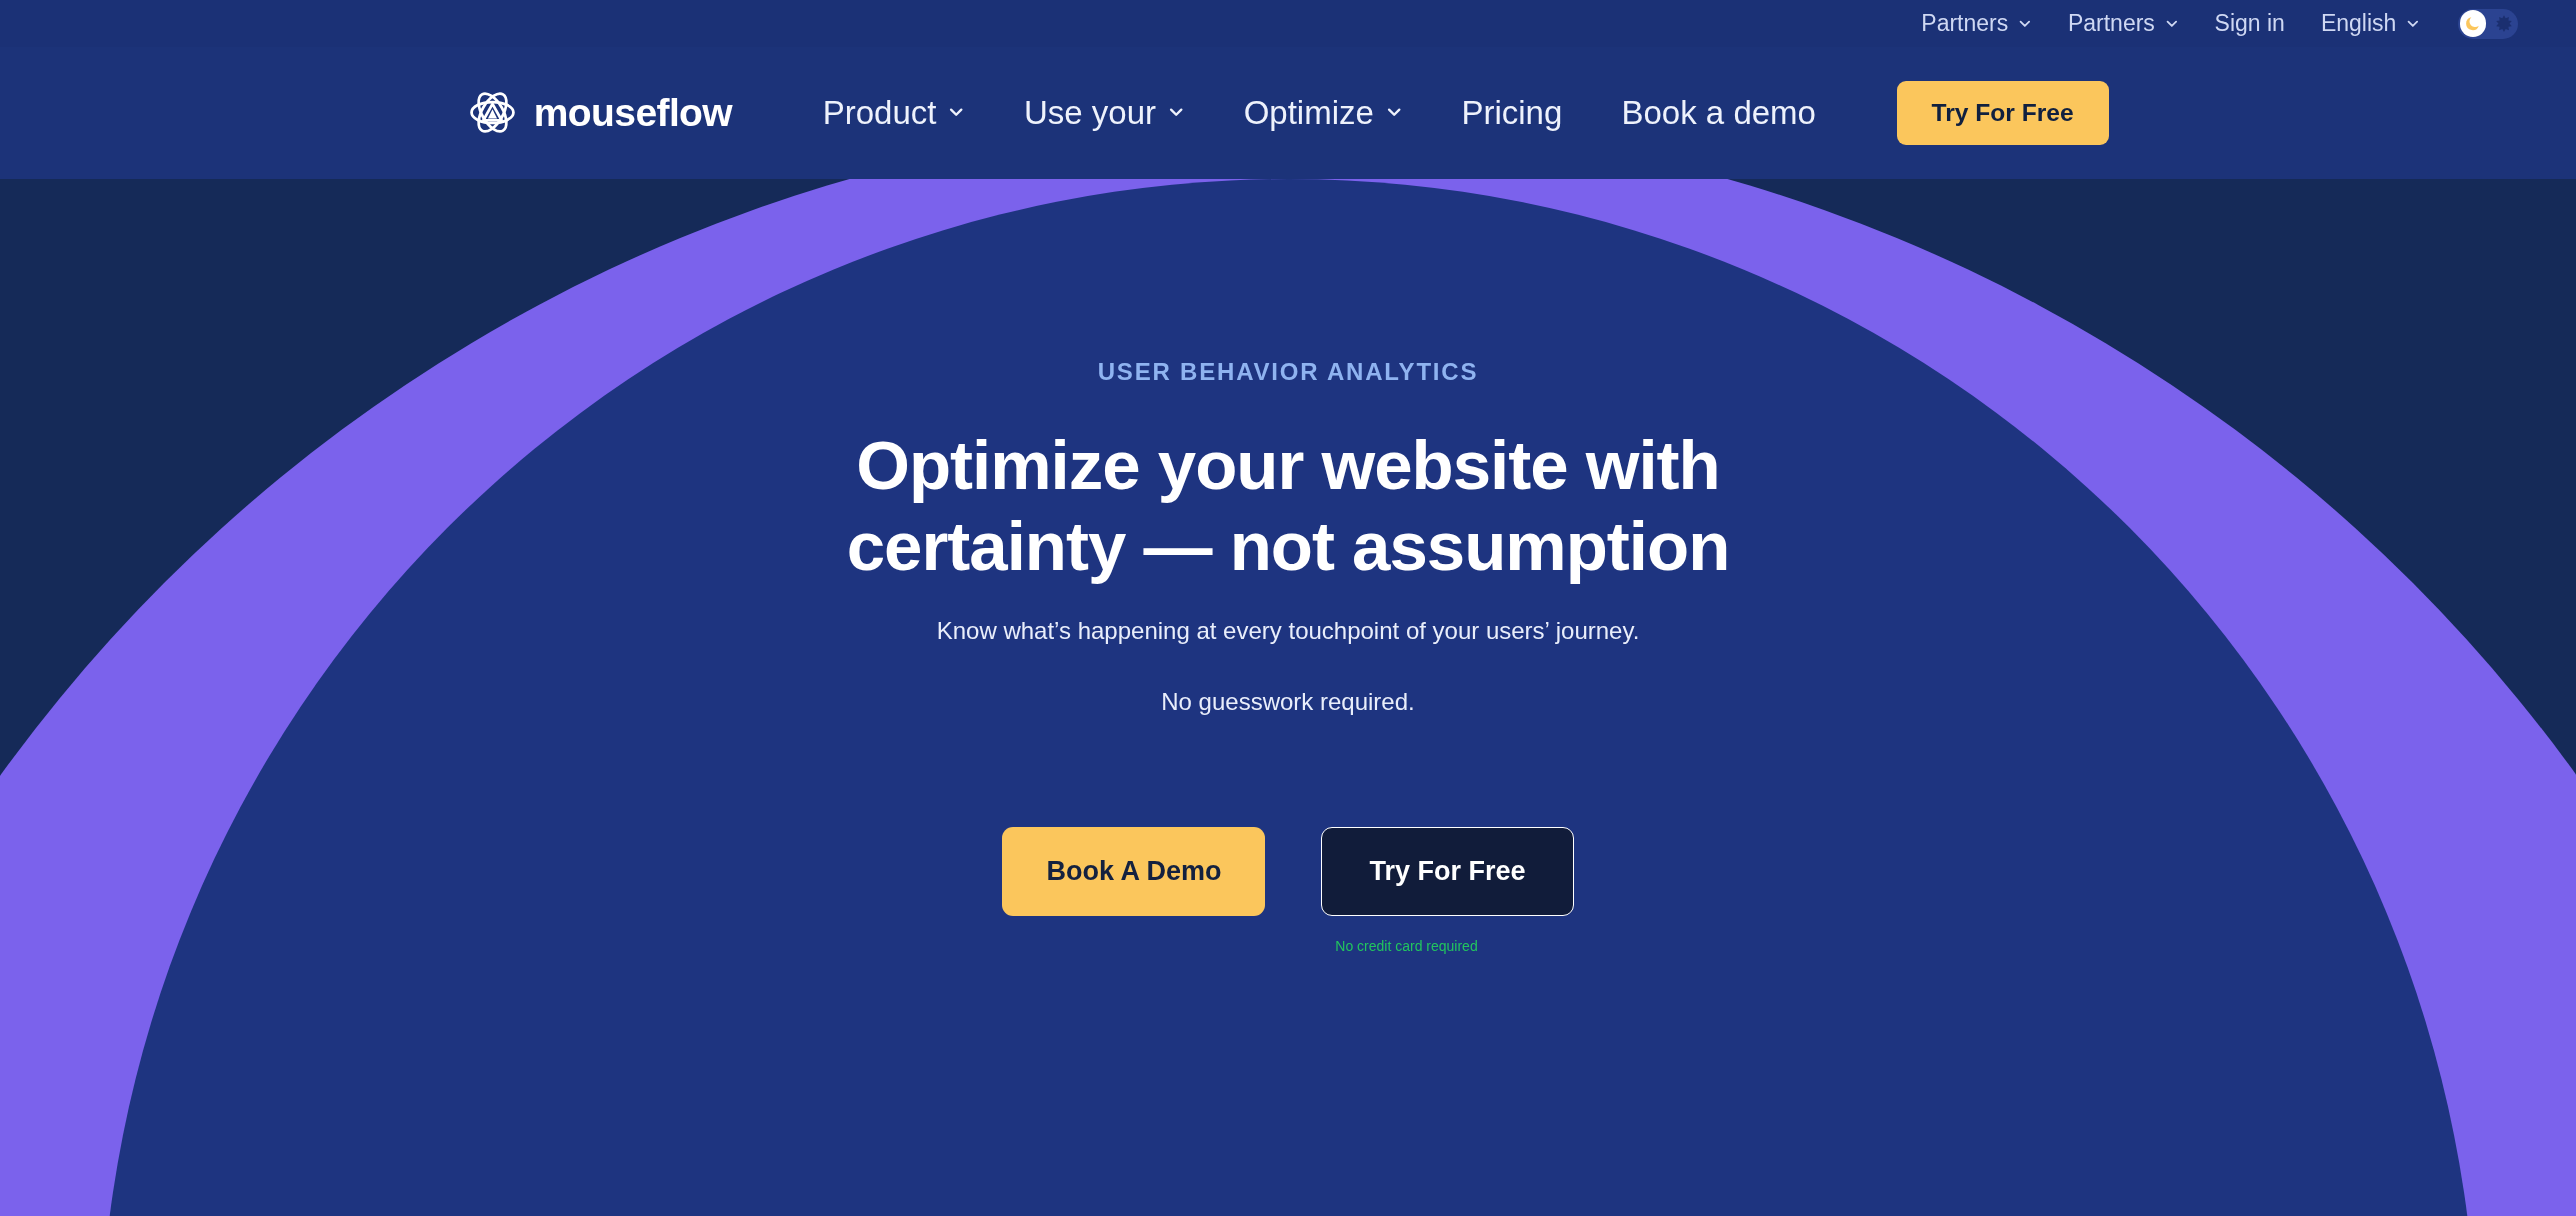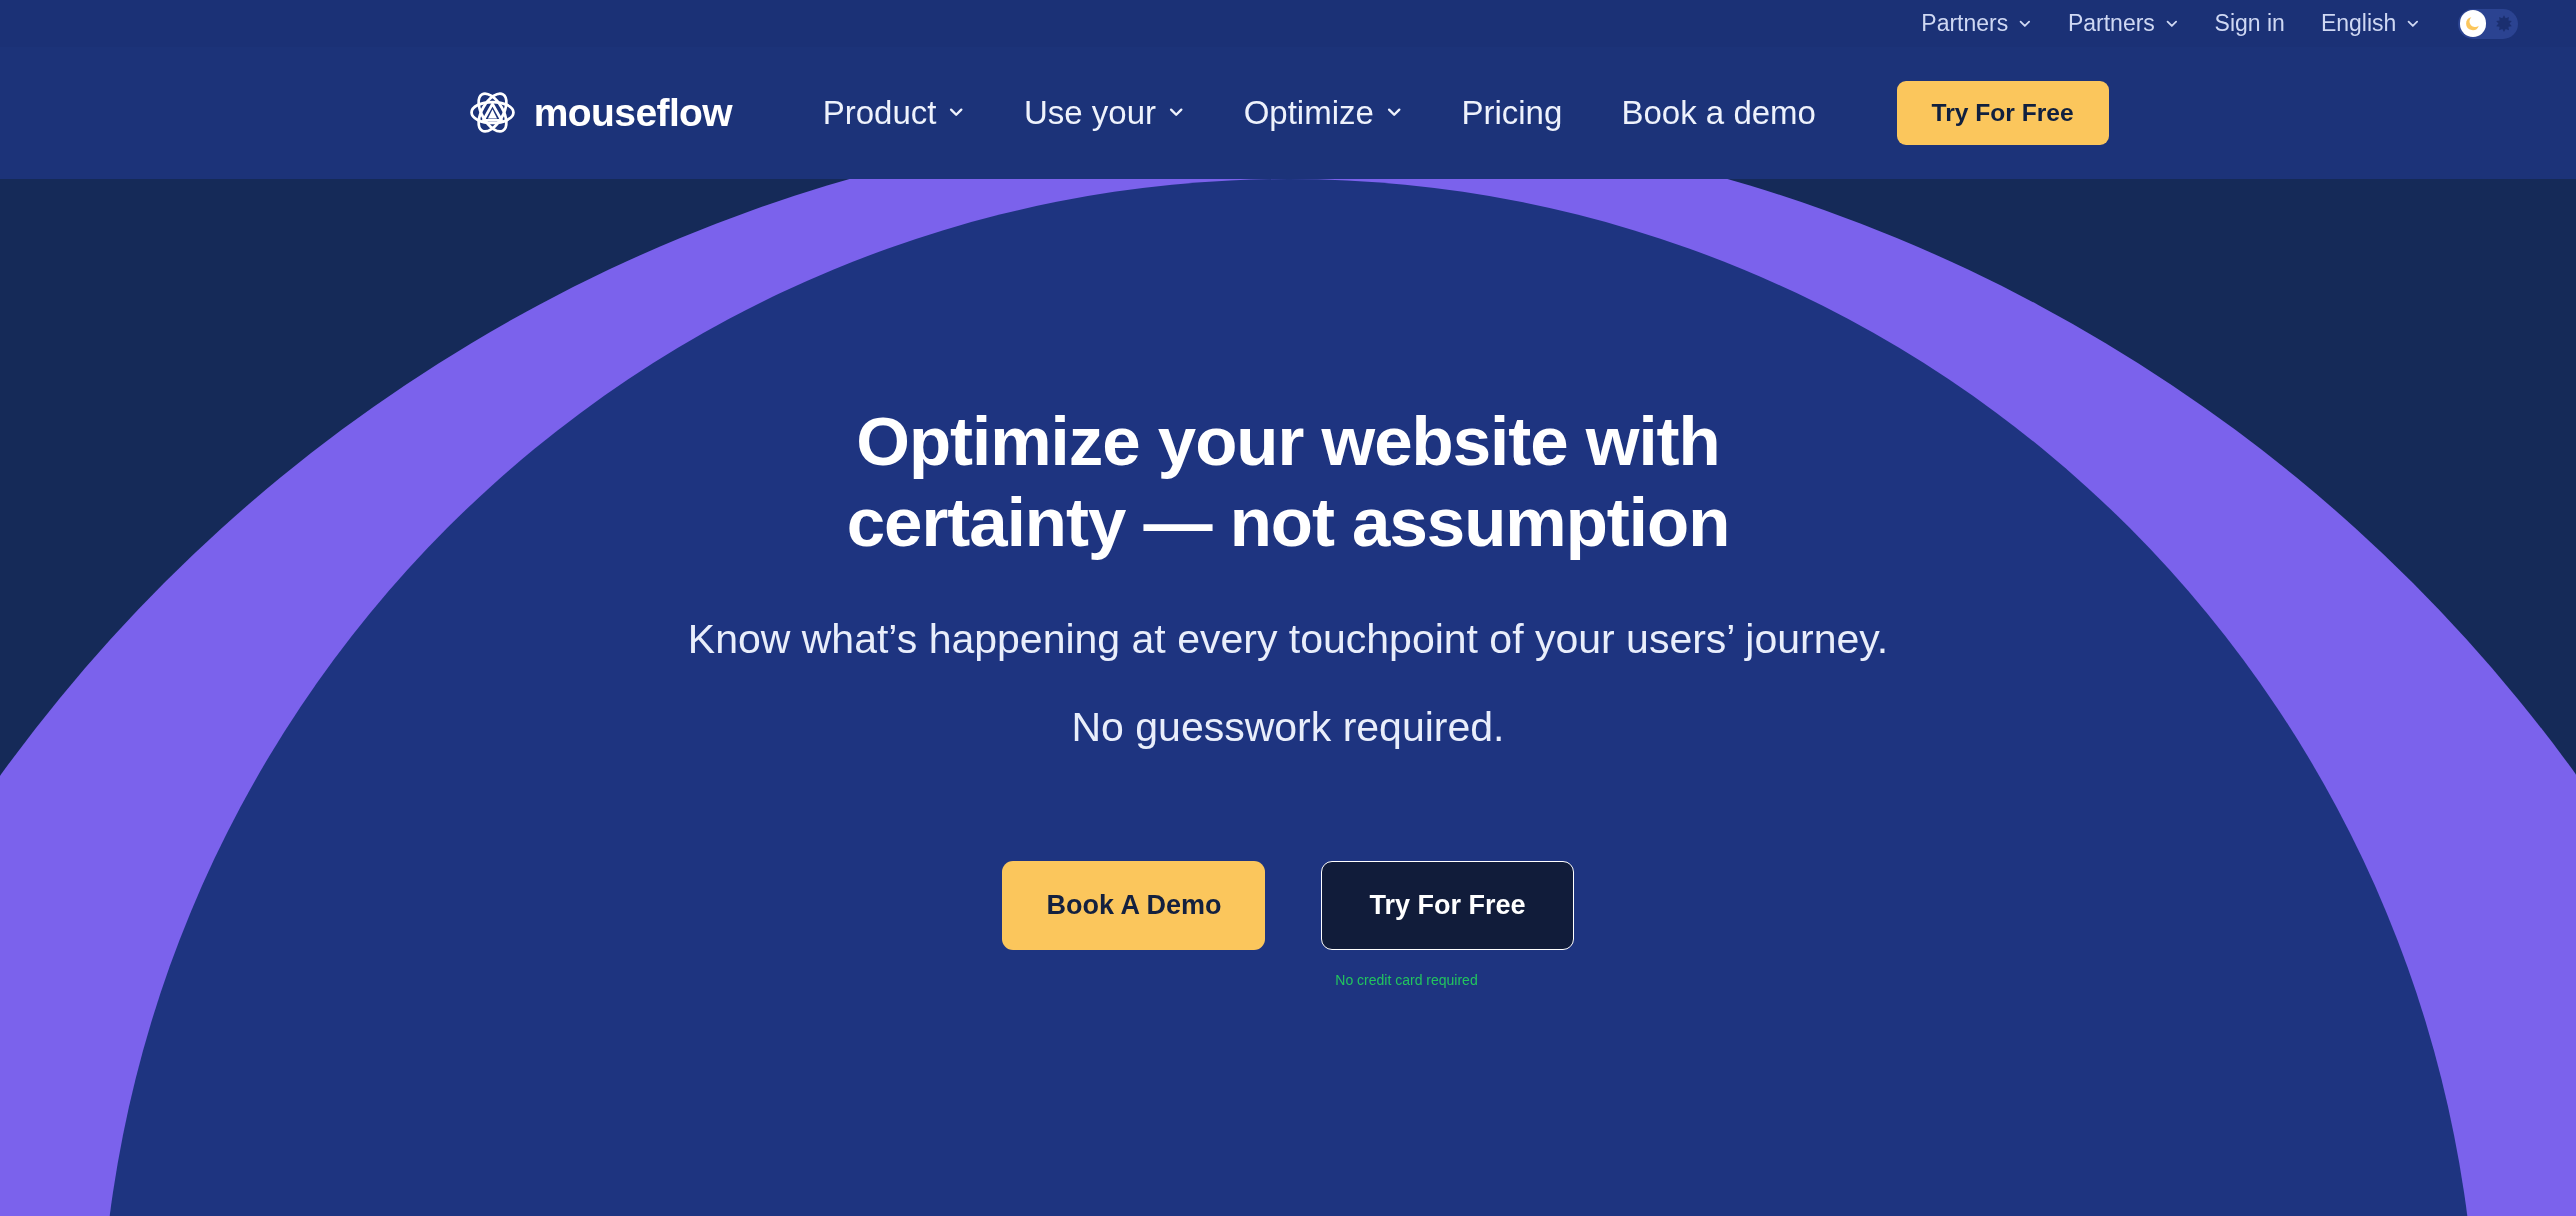--- a/index.html
+++ b/index.html
@@ -212,23 +212,23 @@
     margin-top: 42px;
     color: #ffffff;
     font-size: 69px;
     font-weight: 700;
     line-height: 1.17;
     letter-spacing: -1px;
   }
   #hero-title .line { display: block; }
 
   #hero-sub {
-    margin-top: 56px;
+    margin-top: 32px;
     color: #e9eefb;
-    font-size: 41px;
+    font-size: 24px;
     font-weight: 400;
     line-height: 1.0;
   }
   #hero-sub .sub-line { display: block; }
   #hero-sub .sub-line + .sub-line { margin-top: 47px; }
 
   #hero-actions {
     margin-top: 113px;
     display: flex;
     align-items: center;
@@ -378,20 +378,21 @@
 
     <div class="nav-item">
       <span>Book a demo</span>
     </div>
 
     <button id="nav-cta">Try For Free</button>
   </div>
 
   <div id="hero">
 
+    <div id="hero-eyebrow">USER BEHAVIOR ANALYTICS</div>
 
     <h1 id="hero-title">
       <span class="line">Optimize your website with</span>
       <span class="line">certainty — not assumption</span>
     </h1>
 
     <div id="hero-sub">
       <span class="sub-line">Know what’s happening at every touchpoint of your users’ journey.</span>
       <span class="sub-line">No guesswork required.</span>
     </div>

